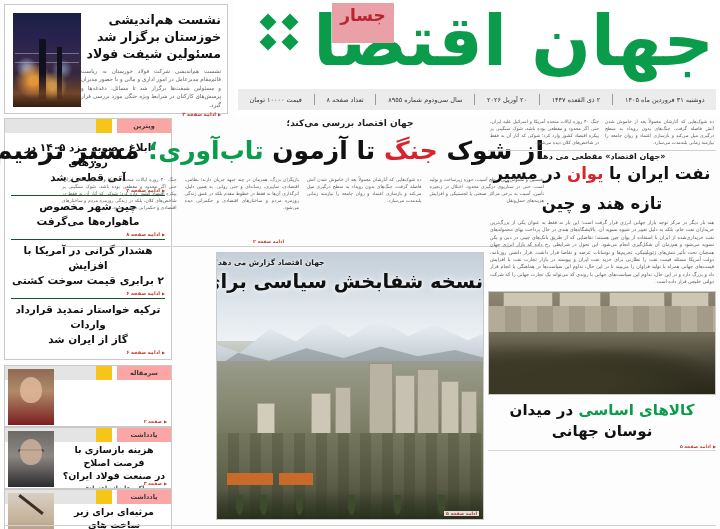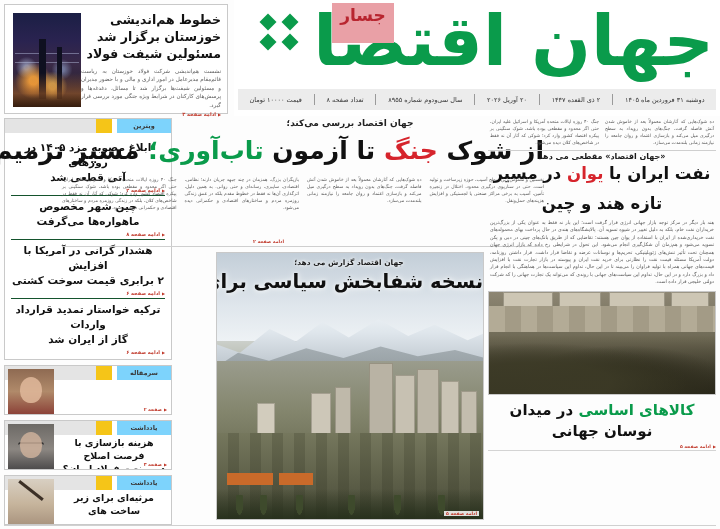--- a/index.html
+++ b/index.html
@@ -220,21 +220,21 @@
   .sb-label {
     position: relative;
     height: 14px;
     background: #e4e4e4;
     display: flex;
     flex-direction: row;
     align-items: center;
   }
   .sb-label .tab {
     height: 14px;
-    background: #7dd3fc;
+    background: #fca5a5;
     min-width: 54px;
     padding: 0 8px;
     font-size: 6.5px;
     font-weight: bold;
     color: #3a3a3a;
     line-height: 14px;
     text-align: center;
   }
   .sb-label .notch {
     width: 5px;
@@ -257,22 +257,21 @@
     color: #111;
     line-height: 15px;
     text-align: center;
   }
 
   
   .note-box {
     position: relative;
     border: 1px solid #c9c9c9;
     background: #fff;
-    margin-bottom: 5px;
-    height: 50px;
+    height: 62px;
     overflow: hidden;
   }
   .note-body {
     position: absolute;
     top: 15px; right: 3px;
     width: 108px;
     text-align: center;
   }
   .note-title {
     font-size: 9.5px;
@@ -491,21 +490,21 @@
     position: absolute;
     bottom: 2px;
     width: 9px; height: 22px;
     background: radial-gradient(ellipse at 50% 35%, #3e4a2c 0 58%, rgba(62,74,44,0) 62%);
   }
 
   .cs-kicker {
     position: absolute;
     top: 5px; right: 0;
     width: 268px;
-    text-align: center;
+    text-align: left;
     font-size: 7.5px;
     font-weight: bold;
     color: #1c1c1c;
     text-shadow: 0 0 3px #fff, 0 0 5px #fff;
   }
   .cs-head {
     position: absolute;
     top: 16px; right: 0;
     width: 268px;
     text-align: center;
@@ -688,21 +687,21 @@
   <div class="topleft">
     <div class="topleft-photo">
       <div class="wire w1"></div>
       <div class="wire w2"></div>
       <div class="stack a"></div>
       <div class="stack b"></div>
       <div class="glow"></div>
     </div>
     <div class="topleft-text">
       <div class="tl-head">
-        <div>خطوط هم‌اندیشی</div>
+        <div>نشست هم‌اندیشی</div>
         <div>خوزستان برگزار شد</div>
         <div>مسئولین شیفت فولاد</div>
       </div>
       <div class="tl-body">نشست هم‌اندیشی شرکت فولاد خوزستان به ریاست قائم‌مقام مدیرعامل در امور اداری و مالی و با حضور مدیران و مسئولین شیفت‌ها برگزار شد تا مسائل، دغدغه‌ها و پرسش‌های کارکنان در شرایط ویژه جنگی مورد بررسی قرار گیرد.</div>
       <div class="cont-link">ادامه صفحه ۳</div>
     </div>
   </div>
 
   <div class="sidebar">
 

